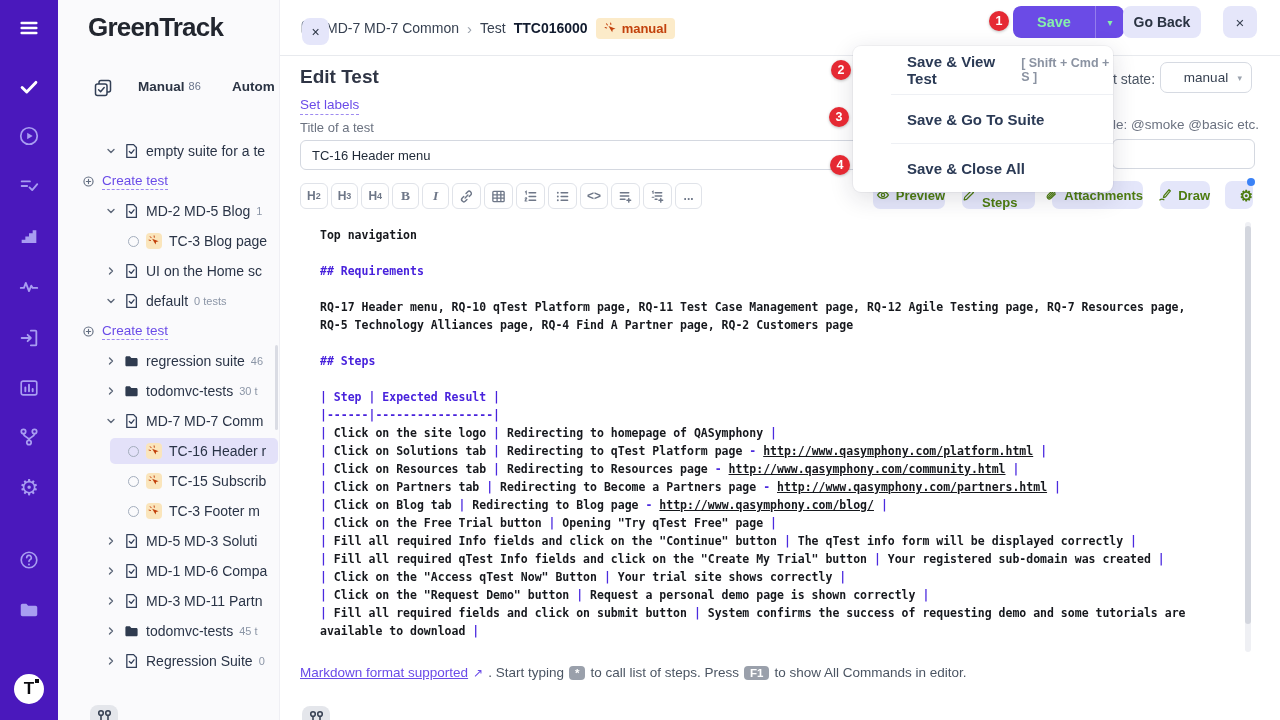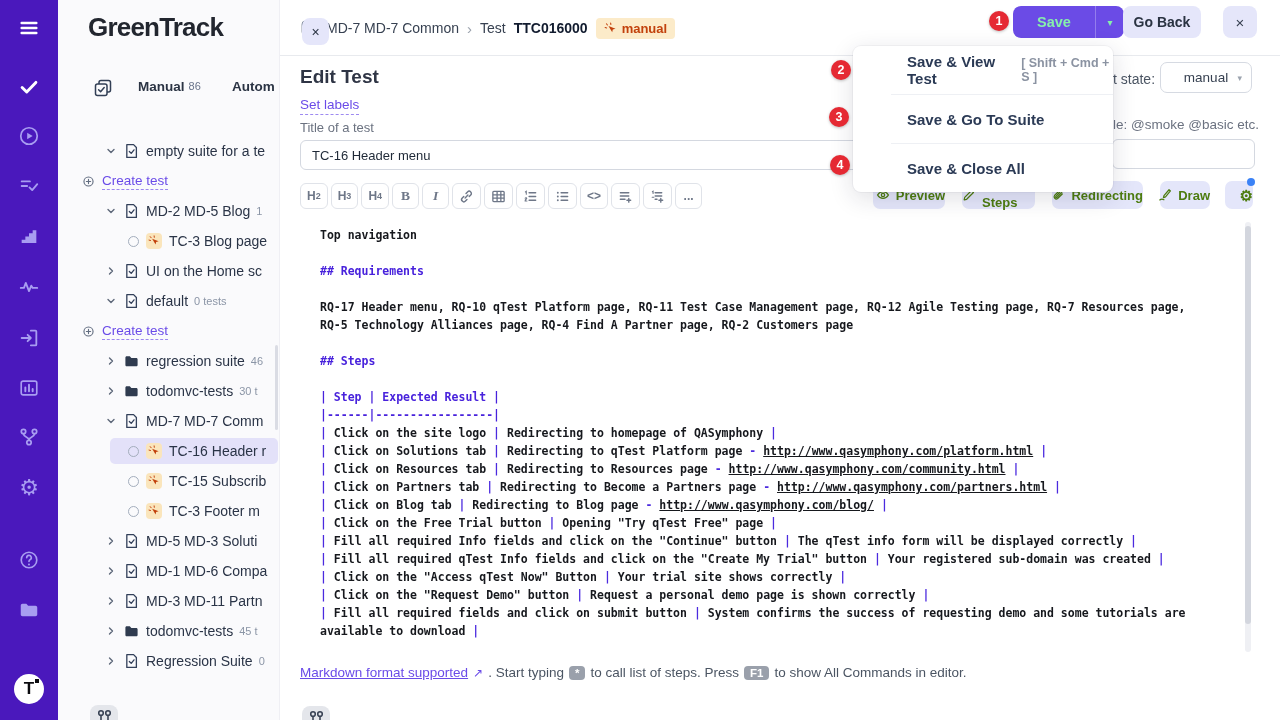--- a/index.html
+++ b/index.html
@@ -577,21 +577,21 @@
             </svg>
           </span>
           <span>Edit Steps</span>
         </div>
         <div class="act" style="left: 772px; width: 91px;">
           <span style="display:flex">
             <svg viewBox="0 0 16 16" fill="none" stroke="currentColor" stroke-width="1.4" stroke-linecap="round">
               <path d="M12.9 6.8L7.6 12a2.5 2.5 0 0 1-3.5-3.5l5.6-5.6a1.7 1.7 0 0 1 2.4 2.4L6.7 10.7a.85.85 0 0 1-1.2-1.2l4.6-4.6"></path>
             </svg>
           </span>
-          <span>Redirecting</span>
+          <span>Attachments</span>
         </div>
         <div class="act" style="left: 880px; width: 50px;">
           <span style="display:flex">
             <svg viewBox="0 0 16 16" fill="none" stroke="currentColor" stroke-width="1.4" stroke-linecap="round">
               <path d="M8.6 10.2l5.6-6.8-1.6-1.4-5.8 6.7-.6 2.3 2.4-.8z" stroke-linejoin="round"></path>
               <path d="M2 13.6c1.6-1.2 3.2-1.2 4.8-.2"></path>
             </svg>
           </span>
           <span>Draw</span>
         </div>

